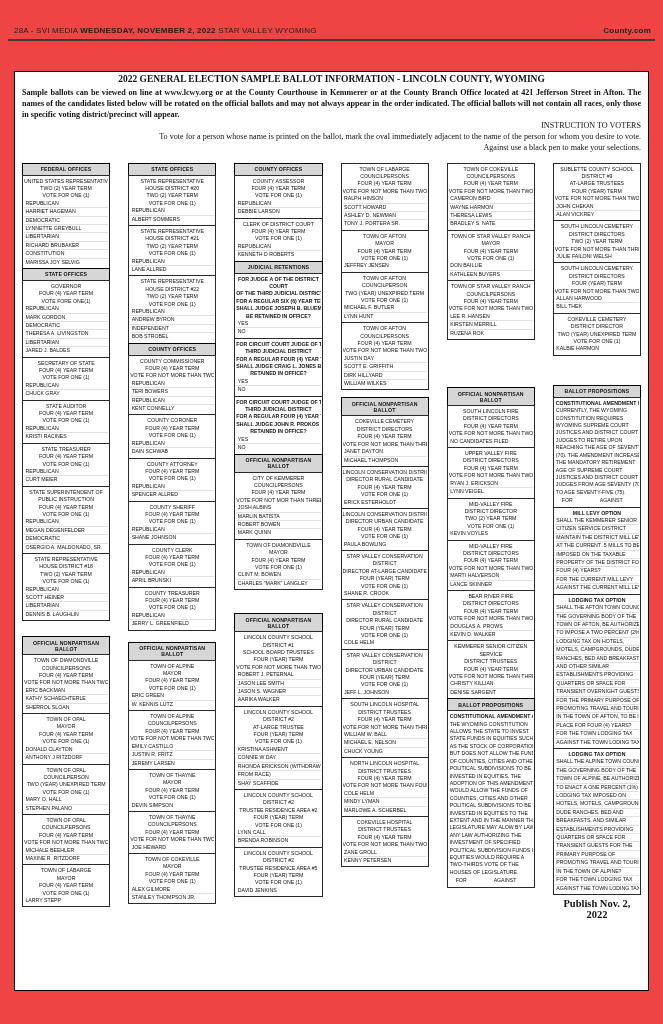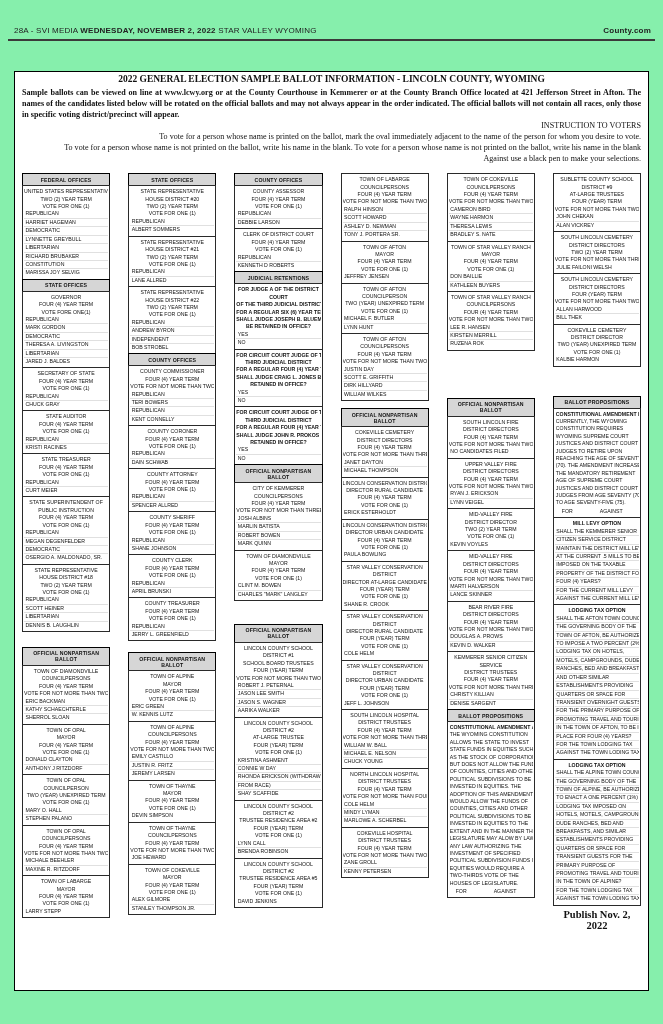--- a/index.html
+++ b/index.html
@@ -1,30 +1,30 @@
 <!DOCTYPE html>
 <html><head>
 <meta charset="utf-8">
 <style>
   html,body{margin:0;padding:0;background:#e9e9e5;}
-  .page{width:663px;height:1024px;background:#86efac;position:relative;overflow:hidden;
+  .page{width:663px;height:1024px;background:#ef4444;position:relative;overflow:hidden;
         font-family:"Liberation Sans",sans-serif;color:#111;box-sizing:border-box;}
   .masthead{display:flex;justify-content:space-between;align-items:flex-end;
             padding:26px 12px 4px 14px;font-size:8px;color:#222;letter-spacing:.2px;}
   .masthead .b{font-weight:bold;}
   .mastrule{border-top:2px solid #3a3a3a;margin:0 8px;}
   .mainbox{margin:30px 14px 0 14px;border:1.6px solid #000;background:#fff;
            padding:0 7px 8px 7px;box-sizing:border-box;min-height:920px;}
   .title1,.title2{font-family:"Liberation Serif",serif;font-weight:bold;font-size:9.5px;
                   text-align:center;margin-top:2px;}
   .intro,.instr-title,.instr-line{font-family:"Liberation Serif",serif;font-size:8.1px;
                   line-height:1.33;text-align:right;}
   .intro{margin-top:4px;text-align:justify;font-weight:bold;}
   .instr-title{margin-top:1px;}
-  #ballot-grid{display:flex;gap:18px;margin-top:9px;align-items:flex-start;}
+  #ballot-grid{display:flex;gap:18px;margin-top:9px;align-items:flex-start;justify-content:center;}
   .bcol{flex:1;min-width:0;}
   .bcol > div + div{margin-top:-1px;}
   .shead{background:#d6d6d6;border:1px solid #000;font-weight:bold;font-size:5.2px;
          text-align:center;padding:2.5px 0;letter-spacing:.15px;}
   .race{border:1px solid #2a2a2a;padding:2px 1px;background:#fff;}
   .rt{font-size:5.2px;line-height:7.4px;text-align:center;white-space:nowrap;overflow:hidden;}
   .re{font-size:5.2px;line-height:7.4px;text-align:left;padding-left:1.5px;
       border-bottom:1px solid #e0e0e0;white-space:nowrap;overflow:hidden;}
   .re:last-child{border-bottom:none;}
   .bt{font-weight:bold;}
@@ -46,21 +46,20 @@
     <div class="b">County.com</div>
   </div>
   <div class="mastrule"></div>
 
   <div class="mainbox">
     <div class="title1">2022 GENERAL ELECTION SAMPLE BALLOT INFORMATION   -  LINCOLN COUNTY, WYOMING</div>
     <div class="intro">Sample ballots can be viewed on line at www.lcwy.org or at the County Courthouse in Kemmerer or at the County Branch Office located at 421 Jefferson Street in Afton. The names of the candidates listed below will be rotated on the official ballots and may not always appear in the order indicated. The official ballots will not contain all races, only those in specific voting district/precinct will appear.</div>
     <div class="instr-title">INSTRUCTION TO VOTERS</div>
     <div id="instructions">
         <div class="instr-line">To vote for a person whose name is printed on the ballot, mark the oval immediately adjacent to the name of the person for whom you desire to vote.</div>
-        <div class="instr-line">To vote for a person whose name is not printed on the ballot, write his name in the blank. To vote for a person whose name is not printed on the ballot, write his name in the blank</div>
         <div class="instr-line">Against use a black pen to make your selections.</div>
       </div>
     <div id="ballot-grid">
         <div class="bcol">
           <div class="shead">FEDERAL OFFICES</div>
           <div class="race">
             <div class="rt">UNITED STATES REPRESENTATIVE</div>
             <div class="rt">TWO (2) YEAR TERM</div>
             <div class="rt">VOTE FOR ONE (1)</div>
             <div class="re">REPUBLICAN</div>

